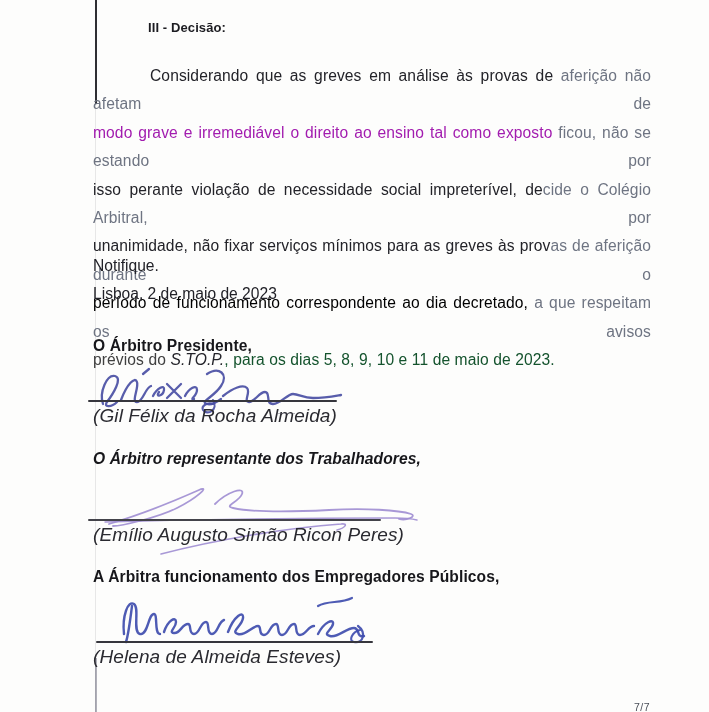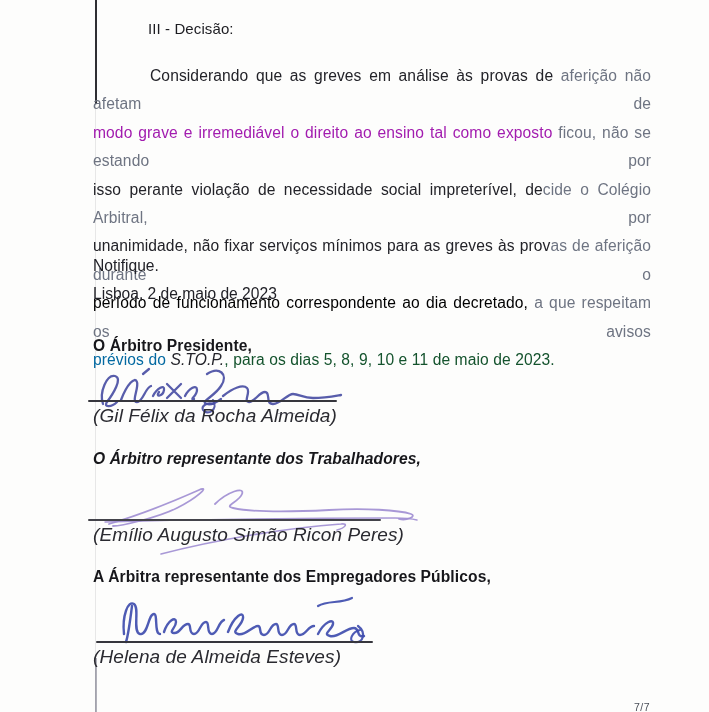--- a/index.html
+++ b/index.html
@@ -11,21 +11,21 @@
     font-family:"Liberation Sans",sans-serif;
     color:#222228;
   }
   
   .scanline-top{position:absolute;left:95px;top:0;width:2px;height:104px;background:#2e2e33;}
   .scanline-faint{position:absolute;left:95px;top:104px;width:1px;height:608px;background:rgba(70,70,80,0.12);}
   .scanline-bottom{position:absolute;left:95px;top:658px;width:2px;height:54px;background:rgba(60,60,85,0.40);}
 
   .heading{
     position:absolute;left:148px;top:20px;
-    font-size:15px;font-weight:400;color:#1c1c21;letter-spacing:0.1px;
+    font-size:13px;font-weight:700;color:#1c1c21;letter-spacing:0.1px;
   }
   .paragraph{
     position:absolute;left:93px;top:54px;width:558px;
     font-size:15.6px;letter-spacing:0.1px;
   }
   .pline{text-align:justify;text-align-last:justify;line-height:28.4px;white-space:normal;}
   .pline.first{text-indent:57px;margin-top:8px;}
   .pline.last{text-align-last:left;}
   .seg-italic{font-style:italic;}
 
@@ -66,21 +66,21 @@
   <div class="scanline-bottom"></div>
 
   <div class="heading">III - Decisão:</div>
 
   <div class="paragraph">
       <div class="pline first"><span class="seg-dark" style="color: rgb(35, 35, 41);">Considerando que as greves em análise às provas de </span><span class="seg-faded" style="color: rgb(110, 116, 130);">aferição não afetam de</span></div>
       <div class="pline"><span class="seg-dark" style="color: #a21caf;">modo grave e irremediável o direito ao ensino tal como exposto </span><span class="seg-faded" style="color: rgb(110, 116, 130);">ficou, não se estando por</span></div>
       <div class="pline"><span class="seg-dark" style="color: rgb(35, 35, 41);">isso perante violação de necessidade social impreterível, de</span><span class="seg-faded" style="color: rgb(110, 116, 130);">cide o Colégio Arbitral, por</span></div>
       <div class="pline"><span class="seg-dark" style="color: rgb(35, 35, 41);">unanimidade, não fixar serviços mínimos para as greves às prov</span><span class="seg-faded" style="color: rgb(110, 116, 130);">as de aferição durante o</span></div>
       <div class="pline"><span class="seg-dark" style="color: #000000;">período de funcionamento correspondente ao dia decretado, </span><span class="seg-faded" style="color: rgb(110, 116, 130);">a que respeitam os avisos</span></div>
-      <div class="pline last"><span class="seg-dark" style="color: #0369a1;">prévios do </span><span class="seg-italic" style="color: rgb(35, 35, 41);">S.TO.P.</span><span class="seg-dark" style="color: #14532d;">, para os dias 5, 8, 9, 10 e 11 de maio de 2023.</span></div>
+      <div class="pline last"><span class="seg-dark" style="color: #404040;">prévios do </span><span class="seg-italic" style="color: rgb(35, 35, 41);">S.TO.P.</span><span class="seg-dark" style="color: #14532d;">, para os dias 5, 8, 9, 10 e 11 de maio de 2023.</span></div>
     </div>
 
   <div class="notify">Notifique.</div>
   <div class="placedate">Lisboa, 2 de maio de 2023</div>
 
   <div class="role role-1">O Árbitro Presidente,</div>
   <svg class="sig-svg sig-1" width="252" height="48" viewBox="0 0 252 48" style="color: rgb(74, 79, 164);">
     <path stroke-width="2.3" d="M8,38 C4,26 12,8 20,10 C28,12 18,28 12,36 C8,41 16,42 22,36"></path>
     <path stroke-width="2.3" d="M26,34 C32,18 40,10 42,16 C44,22 36,36 42,36 C48,36 50,22 56,20 M48,8 L54,3 M58,30 C62,22 70,18 69,24 C68,30 60,32 64,26 M72,18 L86,32 M86,18 L72,32 M90,30 C94,22 102,18 102,24 C102,30 94,34 99,33"></path>
     <path stroke-width="2.3" d="M112,8 C124,0 134,8 126,20 C119,31 104,36 112,38 C116,39 122,36 126,33"></path>
@@ -94,21 +94,21 @@
   <div class="role role-2">O Árbitro representante dos Trabalhadores,</div>
   <svg class="sig-svg sig-2" width="330" height="80" viewBox="0 0 330 80" style="color: rgb(161, 143, 210);">
     <path stroke-width="1.8" d="M14,46 C48,36 86,20 104,12 C116,7 102,20 82,30 C62,40 26,48 18,48"></path>
     <path stroke-width="1.8" d="M120,26 C132,14 150,8 147,16 C144,24 128,28 138,30 C156,34 196,34 234,32 C270,30 304,32 316,36 C322,38 312,43 304,41"></path>
     <path stroke-width="1.4" d="M10,44 C80,42 200,40 300,40 C310,40 318,41 322,42"></path>
     <path stroke-width="1.6" d="M66,76 C120,62 190,50 246,46 C254,45 250,50 242,52"></path>
   </svg>
   <div class="sigline sigline-2"></div>
   <div class="sname sname-2">(Emílio Augusto Simão Ricon Peres)</div>
 
-  <div class="role role-3">A Árbitra representante dos Empregadores Públicos,</div>
+  <div class="role role-3">A Árbitra funcionamento dos Empregadores Públicos,</div>
   <svg class="sig-svg sig-3" width="262" height="58" viewBox="0 0 262 58" style="color: rgb(63, 77, 174);">
     <path stroke-width="2.4" d="M12,46 C10,28 16,12 22,16 C28,20 20,44 28,46 C36,48 36,26 42,26 C46,26 42,46 48,46 M20,18 C18,34 16,48 14,54"></path>
     <path stroke-width="2.4" d="M52,44 C56,32 64,28 64,34 C64,40 56,44 62,45 C68,46 70,36 76,36 C80,36 76,46 82,46 C88,46 88,34 94,34 C98,34 94,46 100,46 C106,46 106,34 112,32"></path>
     <path stroke-width="2.4" d="M116,44 C122,28 132,22 131,30 C130,38 118,44 126,46 C134,48 140,38 146,38 C150,38 146,47 152,47 C158,47 158,36 164,36 C168,36 164,47 170,47 C176,47 176,36 182,36 C186,36 182,47 188,47 C194,47 196,38 202,38"></path>
     <path stroke-width="2.4" d="M206,46 C212,34 222,30 221,36 C220,42 210,46 218,48 C226,50 234,40 242,40 C248,40 244,50 252,48"></path>
     <path stroke-width="2.2" d="M206,18 C216,12 228,16 240,10"></path>
     <path stroke-width="2.2" d="M246,38 C254,44 252,56 242,54 C236,53 240,44 248,42"></path>
   </svg>
   <div class="sigline sigline-3"></div>
   <div class="sname sname-3">(Helena de Almeida Esteves)</div>

